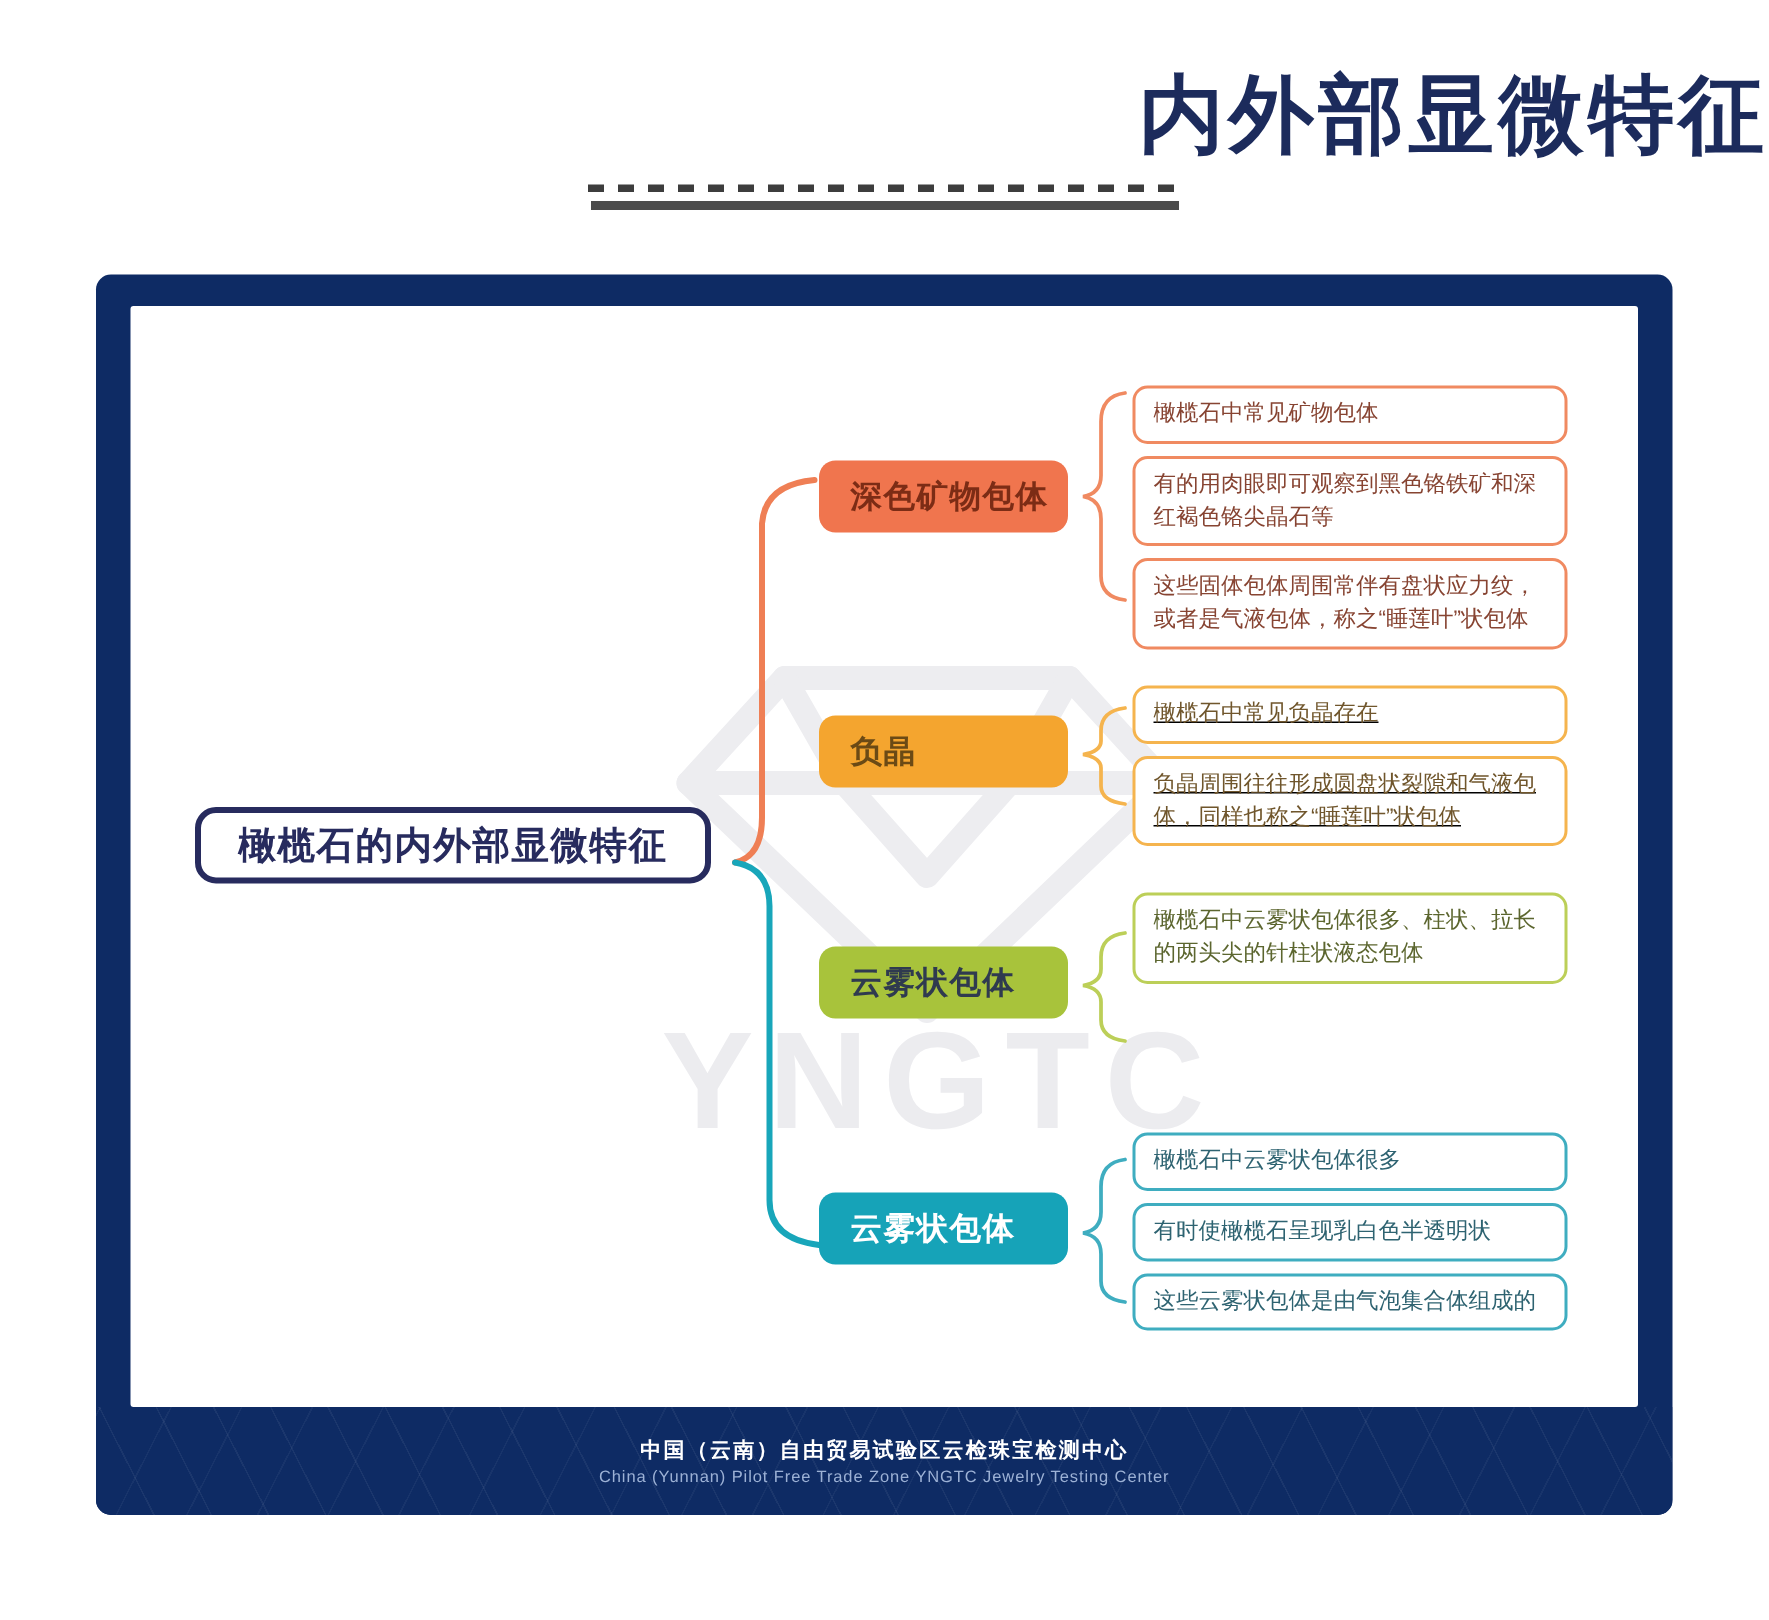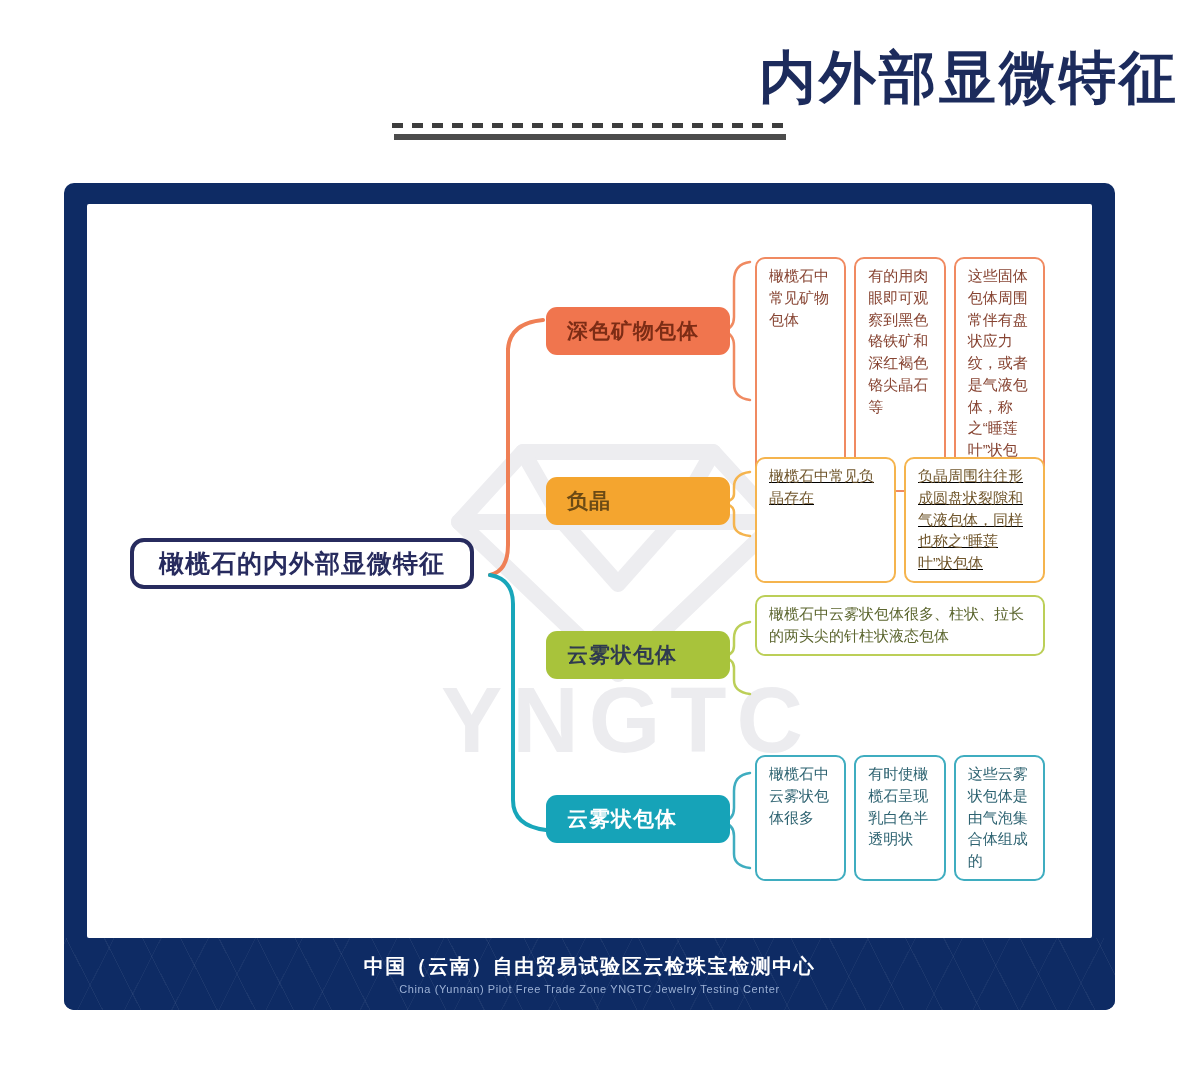--- a/index.html
+++ b/index.html
@@ -32,26 +32,26 @@
   .links{position:absolute;left:0;top:0;z-index:3;pointer-events:none;}
   
   .root-node{
     position:absolute;left:66px;top:355px;width:344px;height:51px;z-index:4;
     background:#ffffff;border:4px solid #272b5e;border-radius:14px;
     display:flex;align-items:center;justify-content:center;box-sizing:border-box;
     font-size:25px;font-weight:700;color:#272b5e;letter-spacing:1px;
   }
   .branch{position:absolute;z-index:4;}
   .branch-node{
-    position:absolute;left:0;width:184px;height:48px;box-sizing:border-box;
+    position:absolute;left:0;width:166px;height:48px;box-sizing:border-box;
     background:var(--fill);border-radius:11px;
     display:flex;align-items:center;padding-left:21px;
     font-size:21px;font-weight:700;letter-spacing:1px;color:var(--node-text);
   }
-  .leaves{position:absolute;display:flex;flex-direction:row;gap:8px;width:290px;}
+  .leaves{position:absolute;display:flex;flex-direction:column;gap:8px;width:290px;}
   .leaf{
     box-sizing:border-box;width:290px;background:#ffffff;
     border:2px solid var(--line);border-radius:10px;
     padding:6px 12px 7px;font-size:15px;line-height:1.45;
     color:var(--leaf-text);min-height:38px;
   }
   
   .b0{left:482px;top:124px;} .b0 .leaves{left:209px;top:-50px;}
   .b1{left:482px;top:294px;} .b1 .leaves{left:209px;top:-20px;text-decoration:underline;}
   .b2{left:482px;top:448px;} .b2 .leaves{left:209px;top:-36px;}
@@ -59,21 +59,21 @@
   
   .footer{
     position:absolute;left:0;top:755px;width:100%;height:72px;z-index:2;
     border-radius:0 0 10px 10px;
     background:
       repeating-linear-gradient(63deg,rgba(255,255,255,.055) 0 1px,transparent 1px 34px),
       repeating-linear-gradient(-63deg,rgba(255,255,255,.045) 0 1px,transparent 1px 42px),
       #0e2b64;
     display:flex;flex-direction:column;align-items:center;justify-content:center;gap:3px;
   }
-  .footer-zh{font-size:20px;font-weight:700;color:#ffffff;letter-spacing:1.5px;}
+  .footer-zh{font-size:14px;font-weight:700;color:#ffffff;letter-spacing:1.5px;}
   .footer-en{font-size:11px;color:#9cb1d5;letter-spacing:0.6px;}
 </style>
 </head>
 <body>
 
 <div class="header">
   <h1 class="page-title">内外部显微特征</h1>
   <div class="dash-rule"></div>
   <div class="solid-rule"></div>
 </div>

